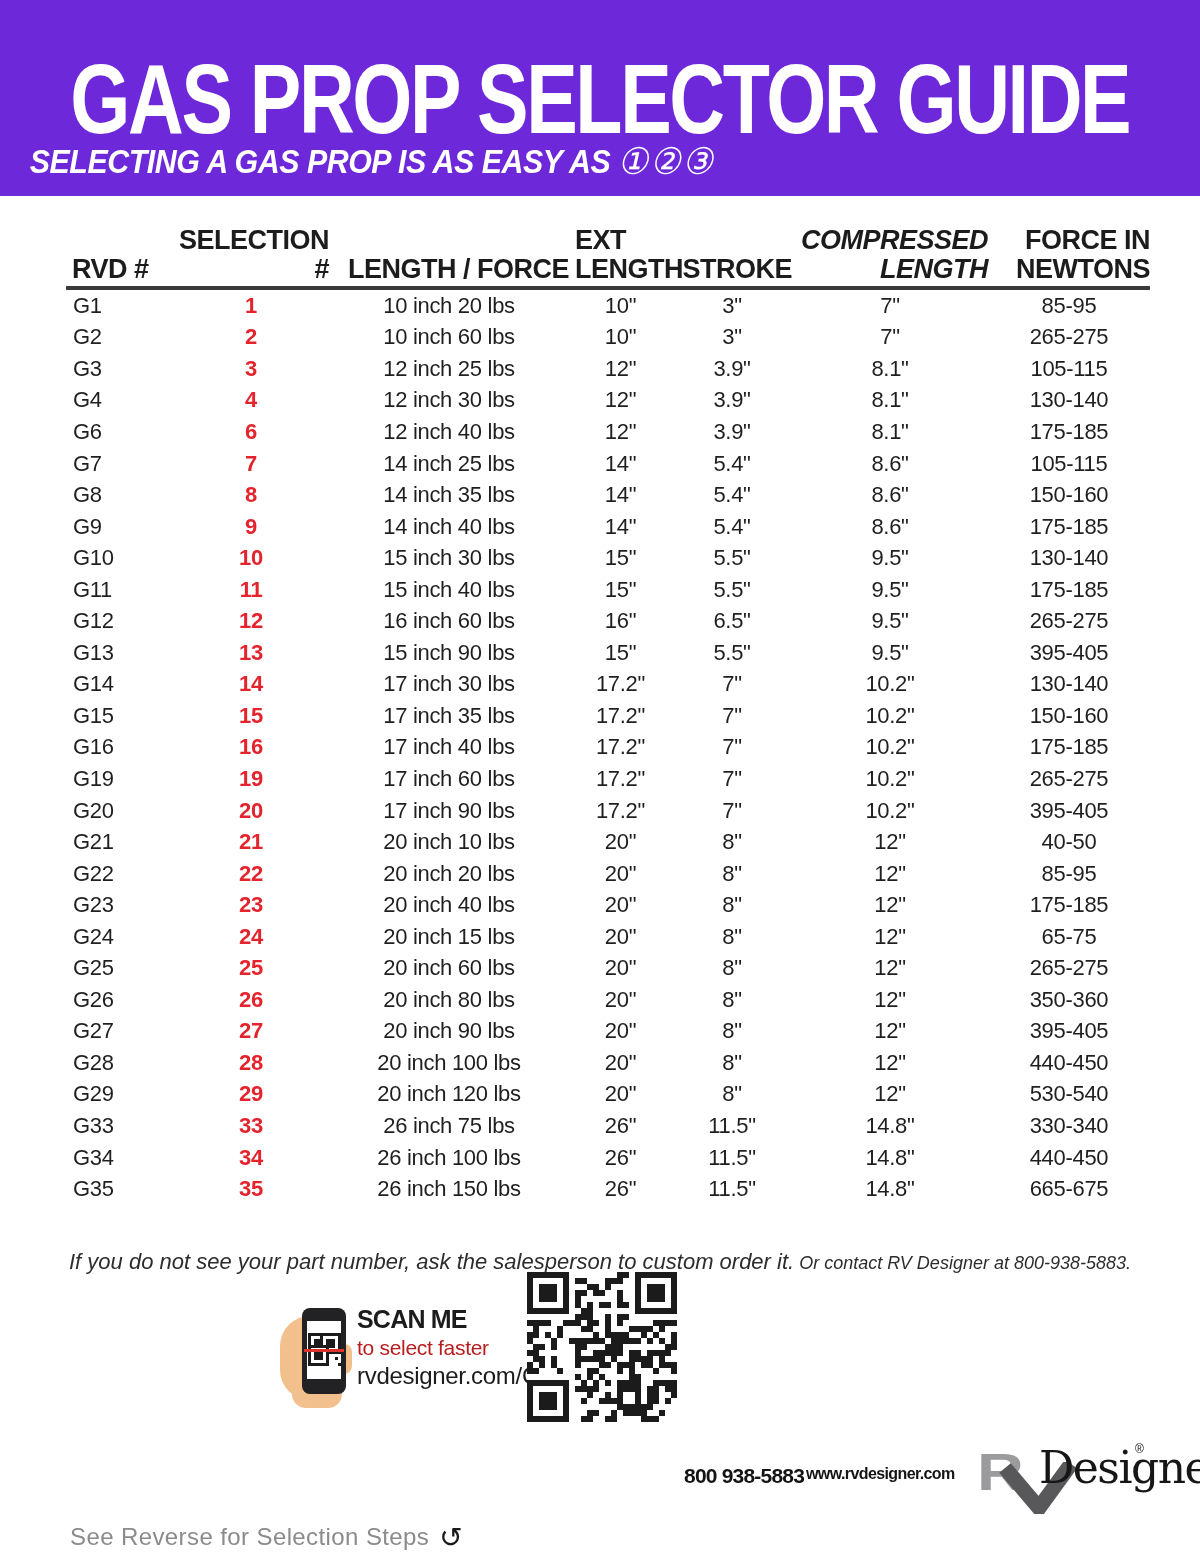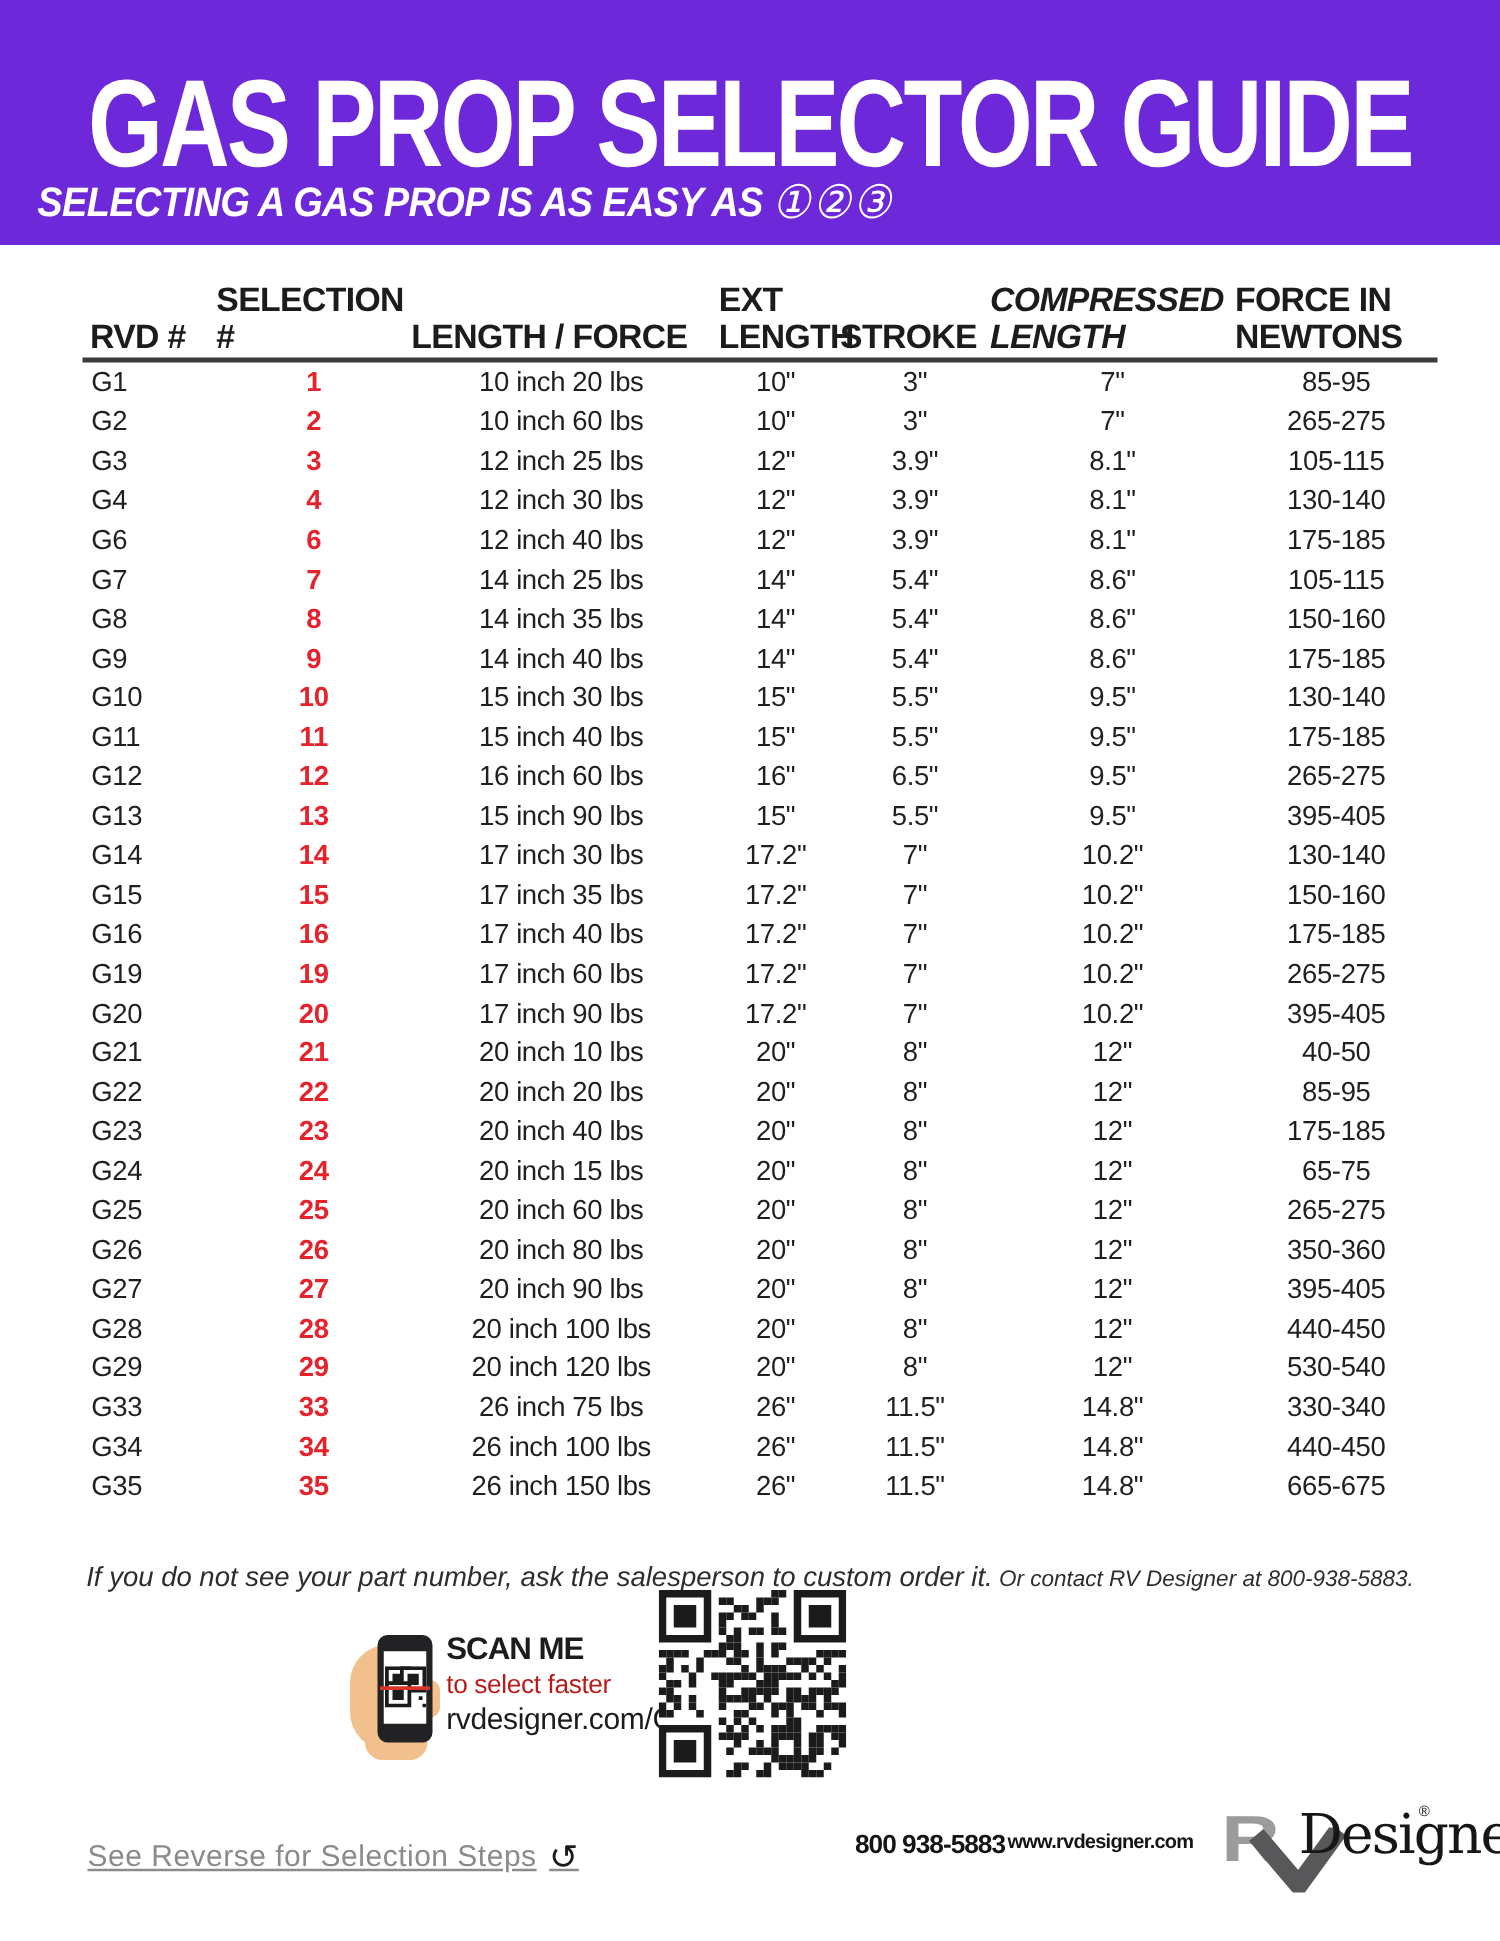--- a/index.html
+++ b/index.html
@@ -15,21 +15,21 @@
   .banner-sub-wrap{position:absolute;top:140px;left:0;width:1200px;display:flex;justify-content:flex-start;font-style:italic;}
   .banner-sub{display:flex;align-items:center;gap:8px;transform:scaleX(0.92);white-space:nowrap;}
   .banner-sub .sub-text{font-size:33px;font-weight:700;color:#fff;letter-spacing:-0.5px;}
   .banner-sub .sub-steps{font-size:37px;font-weight:400;color:#fff;letter-spacing:2px;}
 
   
   .grid7{display:grid;grid-template-columns:107px 156px 240px 103px 120px 196px 162px;}
   .thead{position:absolute;top:212px;left:66px;width:1084px;height:72px;
         border-bottom:4px solid #3a3a3a;align-items:end;padding-bottom:2px;box-sizing:content-box;
         font-weight:700;font-size:27px;letter-spacing:-0.5px;color:#1c1c1c;line-height:1.08;}
-  .th{text-align:left;}
+  .th{text-align:right;}
   .th.left{text-align:left;padding-left:6px;}
   .th .l2{display:block;}
   .th.italic{font-style:italic;}
   .tbody{position:absolute;top:290px;left:66px;width:1084px;}
   .trow{height:31.55px;align-items:center;font-size:22px;letter-spacing:-0.3px;color:#1f1f1f;}
   .td{text-align:center;line-height:1;}
   .td.c0{text-align:left;padding-left:7px;}
   .td.c1{color:#e4232d;font-weight:700;}
 
   
@@ -48,22 +48,22 @@
   .phone-screen{position:absolute;left:29px;top:19px;width:34px;height:58px;background:#fff;overflow:hidden;}
   .mini-qr{position:absolute;left:30px;top:31px;}
   .scan-line{position:absolute;left:26px;top:47px;width:40px;height:3px;background:#d9352b;z-index:4;}
   .scan-text{position:absolute;left:357px;top:1306px;line-height:1.05;}
   .scan-title{font-size:25px;font-weight:700;letter-spacing:-0.8px;color:#1c1c1c;}
   .scan-sub{font-size:21px;color:#b91c1c;margin-top:5px;letter-spacing:-0.3px;}
   .scan-url{font-size:24px;color:#1c1c1c;margin-top:4px;letter-spacing:-0.3px;}
   .qr-main{position:absolute;left:527px;top:1272px;width:150px;height:150px;}
 
   
-  .see-reverse{position:absolute;left:70px;top:1469px;font-size:24px;color:#8b8b8b;
-        letter-spacing:0.4px;white-space:nowrap;text-decoration:underline;}
+  .see-reverse{position:absolute;left:70px;top:1521px;font-size:24px;color:#8b8b8b;
+        letter-spacing:0.4px;white-space:nowrap;}
   .see-reverse .refresh-ic{color:#1a1a1a;font-size:28px;margin-left:10px;vertical-align:-2px;}
   .phone-number{position:absolute;left:684px;top:1464px;font-size:21px;font-weight:700;
         letter-spacing:-0.8px;color:#141414;}
   .website{position:absolute;left:806px;top:1465px;font-size:16px;font-weight:700;
         letter-spacing:-0.6px;color:#141414;}
   .logo{position:absolute;left:977px;top:1446px;width:180px;height:80px;}
   .logo-r{position:absolute;left:0;top:0;font-size:52px;font-weight:700;line-height:1;
         color:#9b9b9d;transform:scaleX(1.25);transform-origin:left top;}
   .logo-v{position:absolute;left:22px;top:16px;}
   .logo-name{position:absolute;left:62px;top:0px;font-family:"DejaVu Serif",serif;

